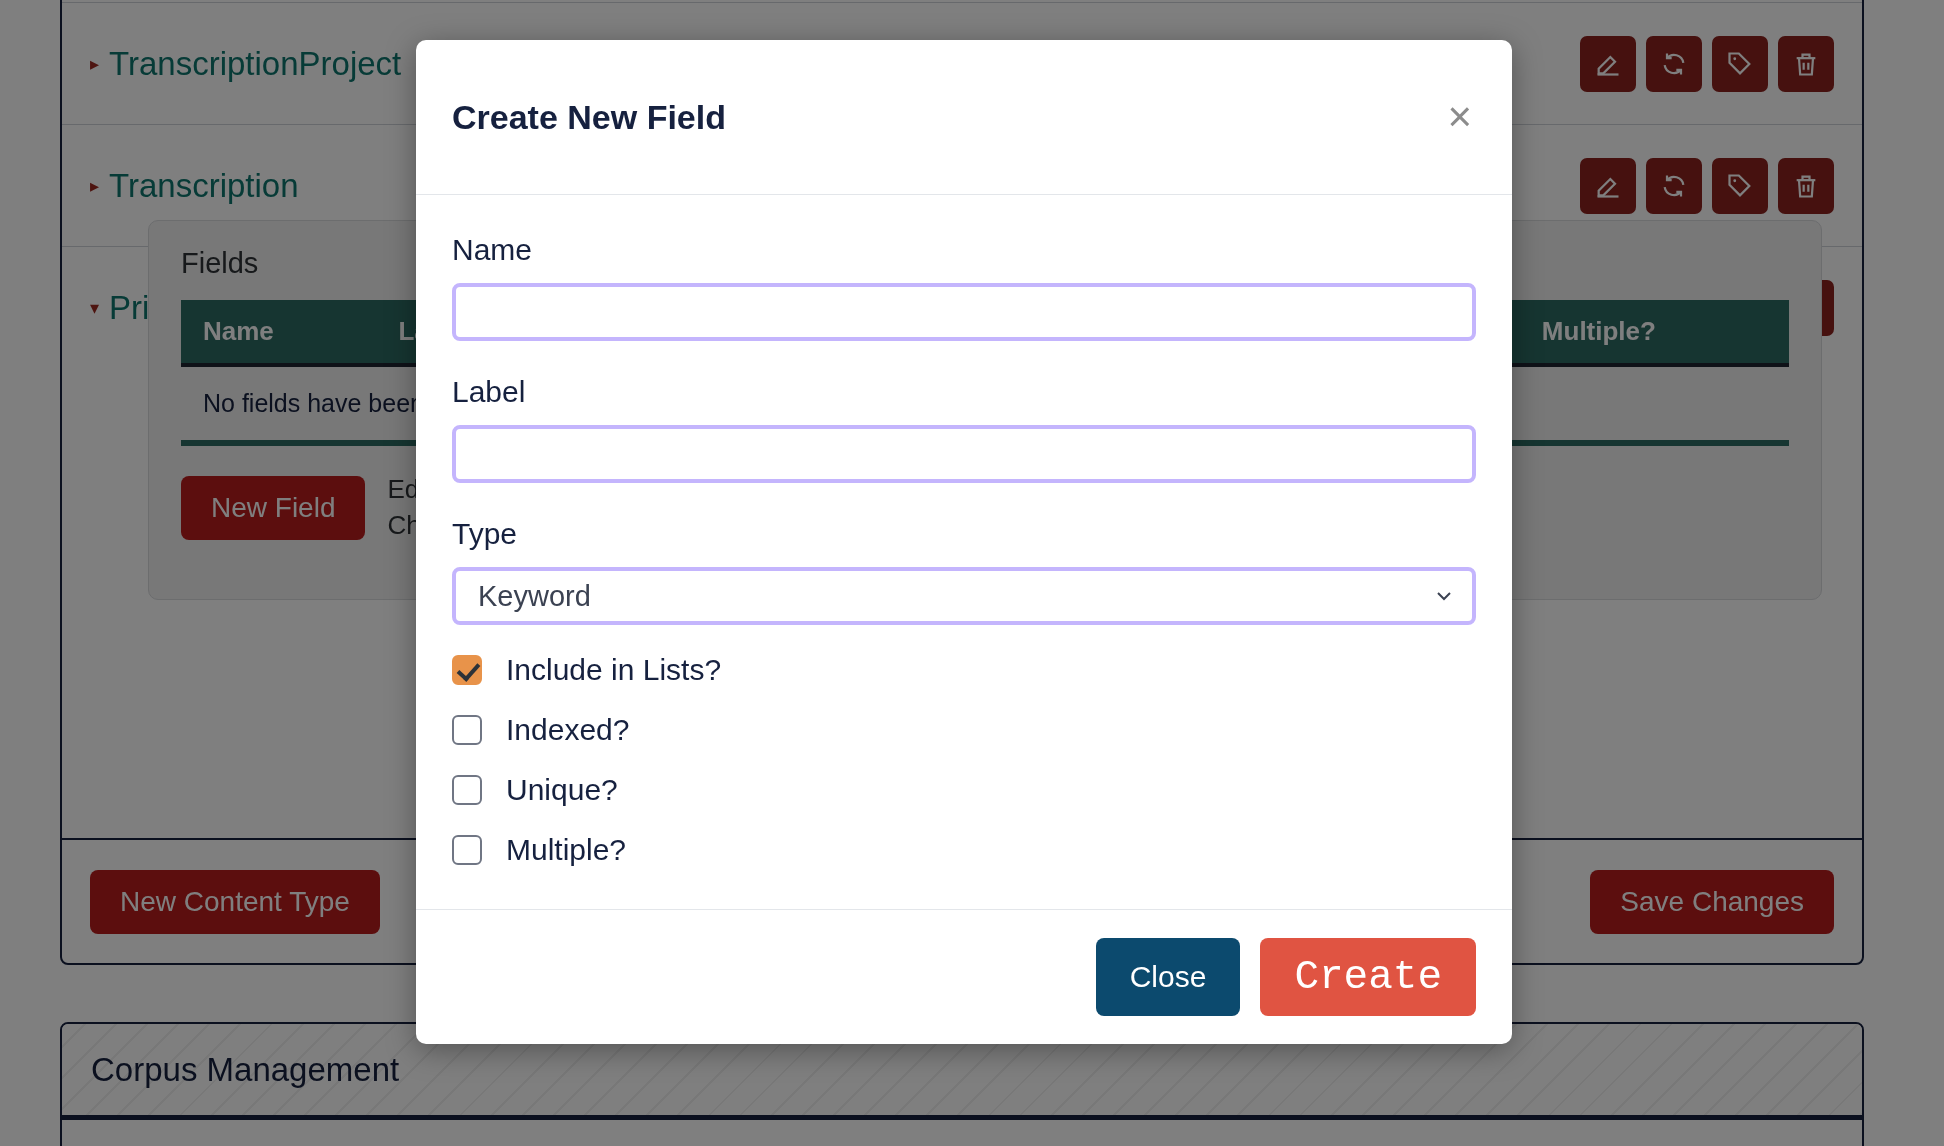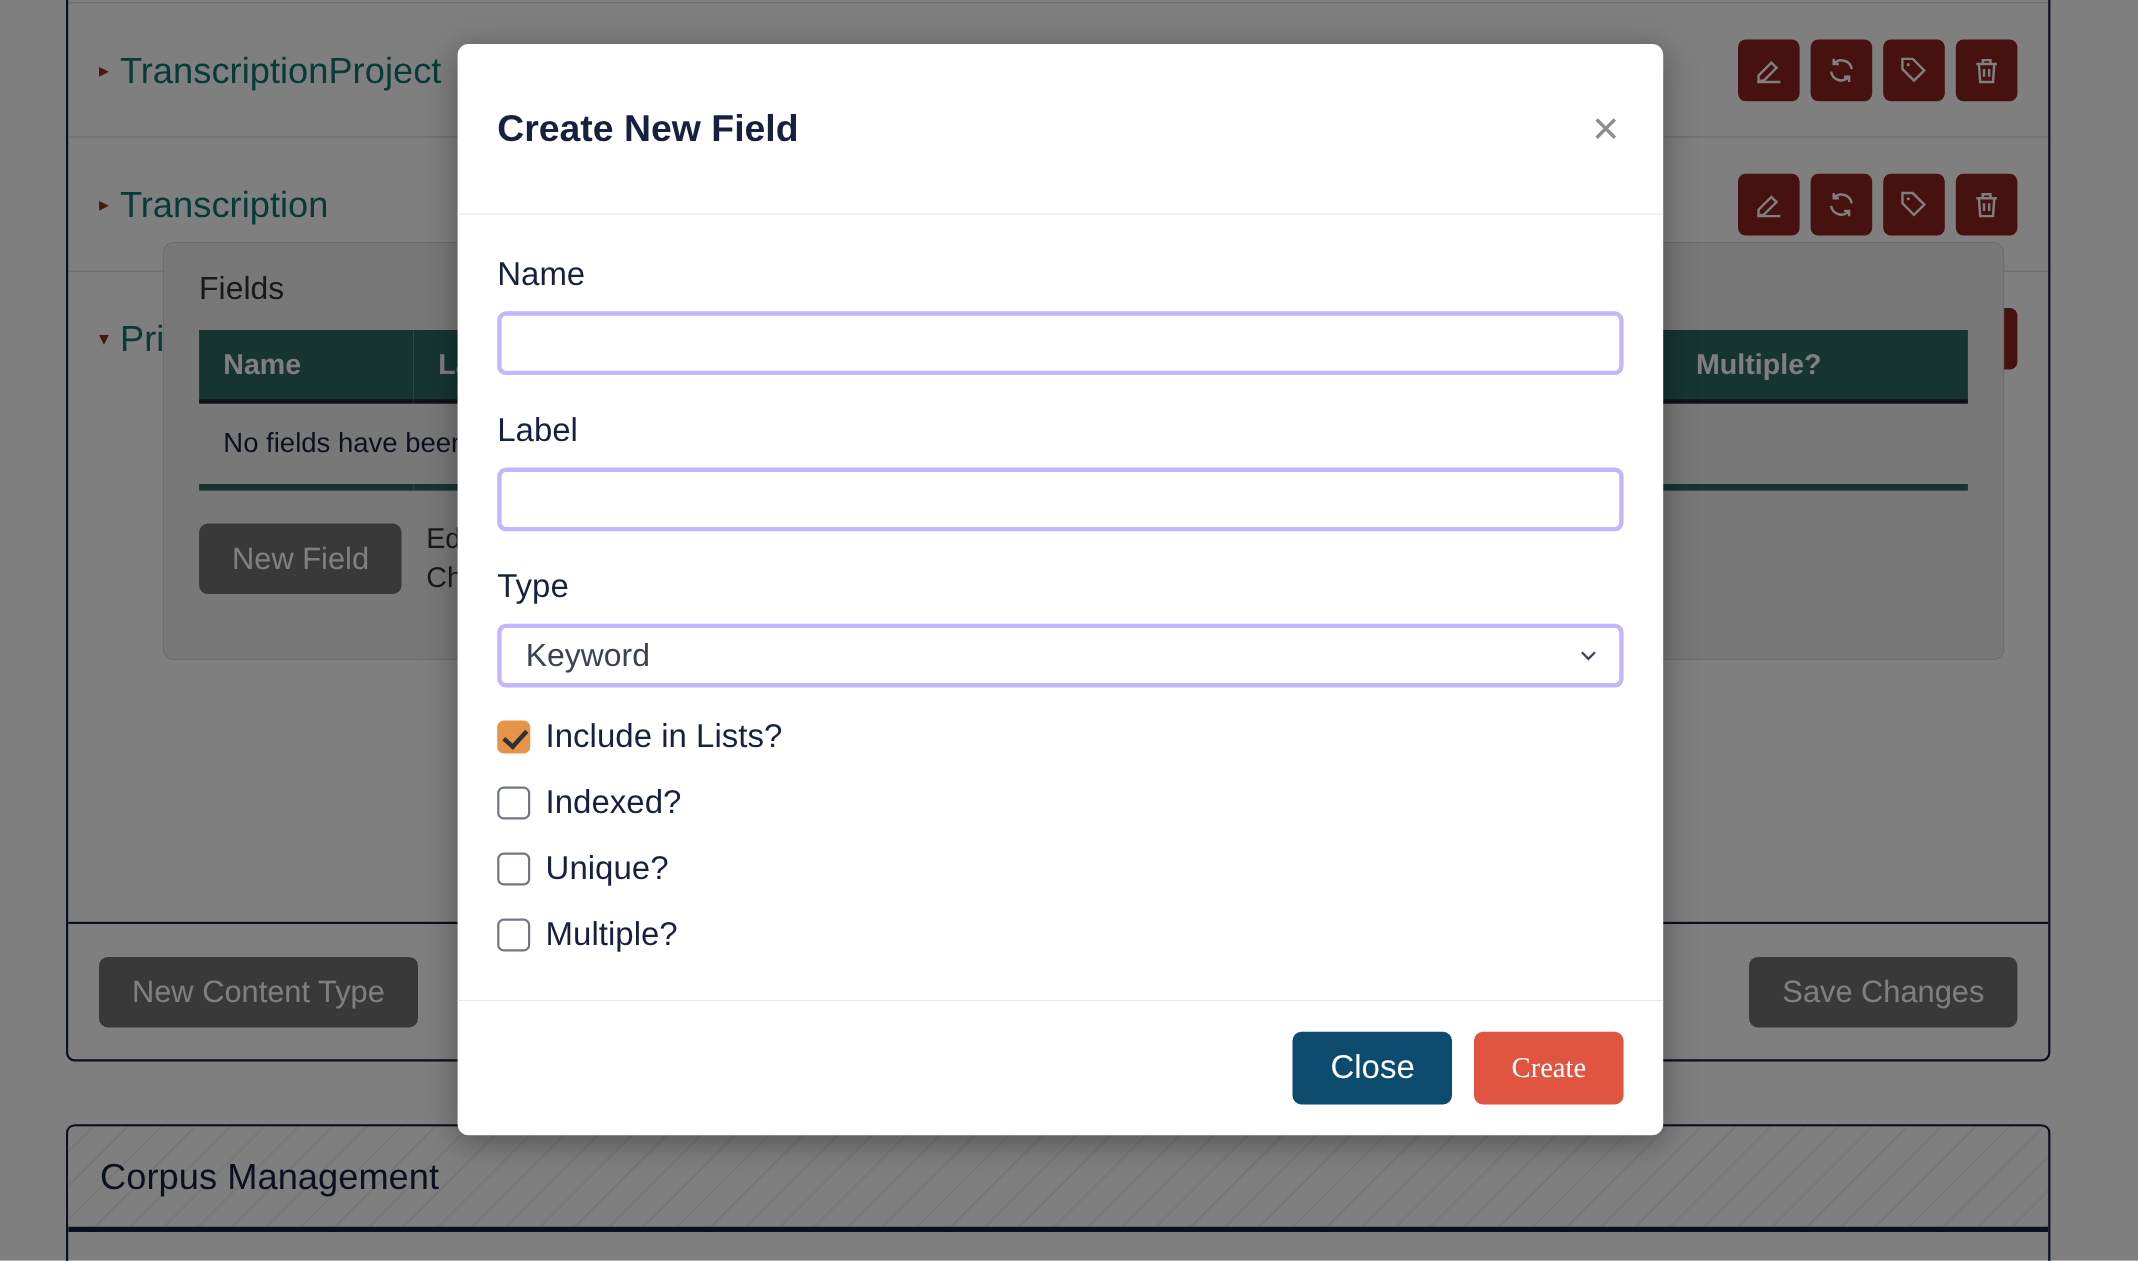--- a/index.html
+++ b/index.html
@@ -104,21 +104,21 @@
     background: #f0f0f0;
   }
 
   .detail-actions {
     margin-top: 26px;
     display: flex;
     align-items: center;
     gap: 22px;
   }
   .btn-dark-red {
-    background: #737373;
+    background: #b91c1c;
     color: #ffffff;
     border: none;
     border-radius: 8px;
     font-size: 28px;
     padding: 16px 30px;
     font-family: "Liberation Sans", sans-serif;
     cursor: pointer;
     white-space: nowrap;
   }
   .detail-help {
@@ -278,21 +278,21 @@
     top: 50%;
     transform: translateY(-50%);
     pointer-events: none;
     width: 24px; height: 24px;
   }
   .select-chevron svg { width: 24px; height: 24px; stroke: #3b4252; stroke-width: 2; fill: none; }
 
   .check-row {
     display: flex;
     align-items: center;
-    gap: 14px;
+    gap: 24px;
     margin-top: 26px;
   }
   .check-box {
     width: 30px; height: 30px;
     border: 2px solid #707684;
     border-radius: 6px;
     background: #ffffff;
     flex: 0 0 auto;
     position: relative;
   }
@@ -329,24 +329,24 @@
     font-size: 30px;
     padding: 16px 34px;
     cursor: pointer;
     font-family: "Liberation Sans", sans-serif;
   }
   .btn-create {
     background: #e05442;
     color: #ffffff;
     border: none;
     border-radius: 8px;
-    font-size: 26px;
+    font-size: 41px;
     padding: 16px 34px;
     cursor: pointer;
-    font-family: Liberation Serif, serif;
+    font-family: Liberation Mono, monospace;
   }
 </style>
 </head>
 <body>
 
 <div id="page-root">
 
   <div id="top-edge"></div>
 
   <div class="card" id="content-types-card">

